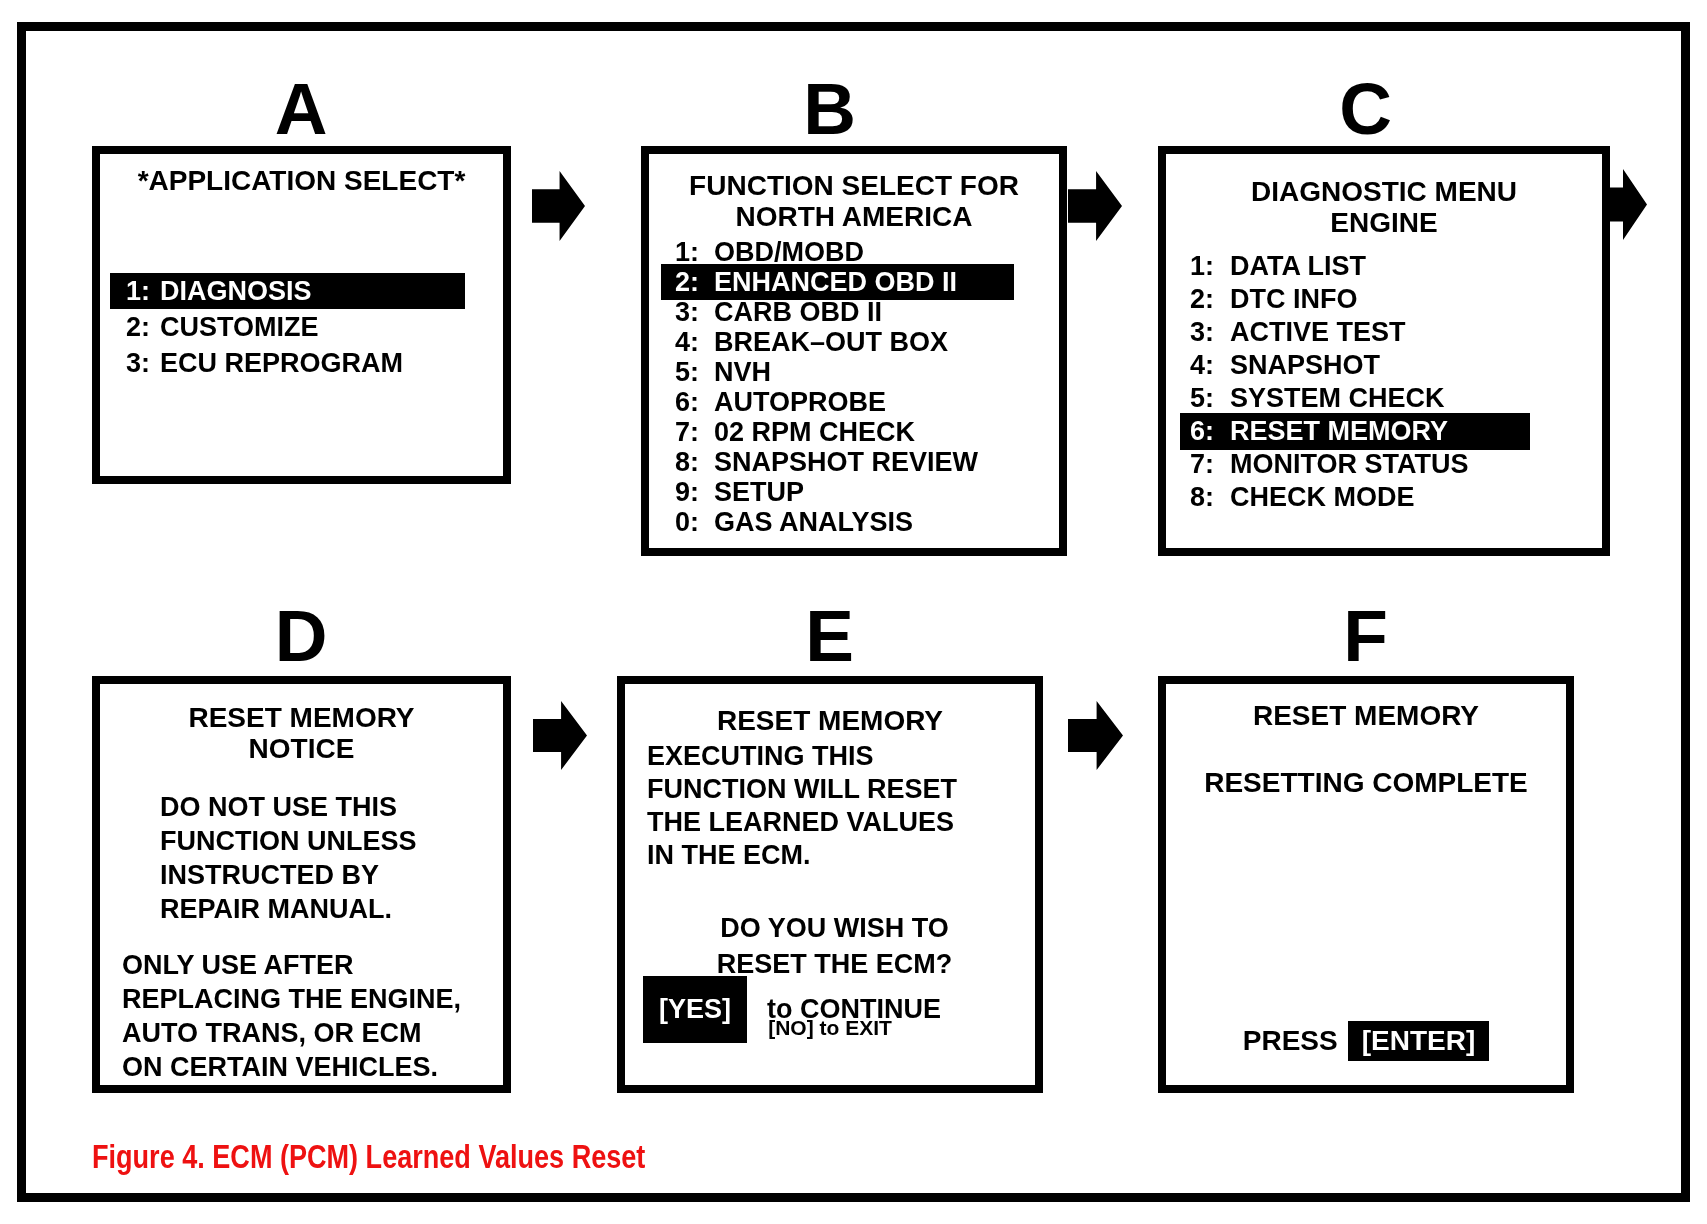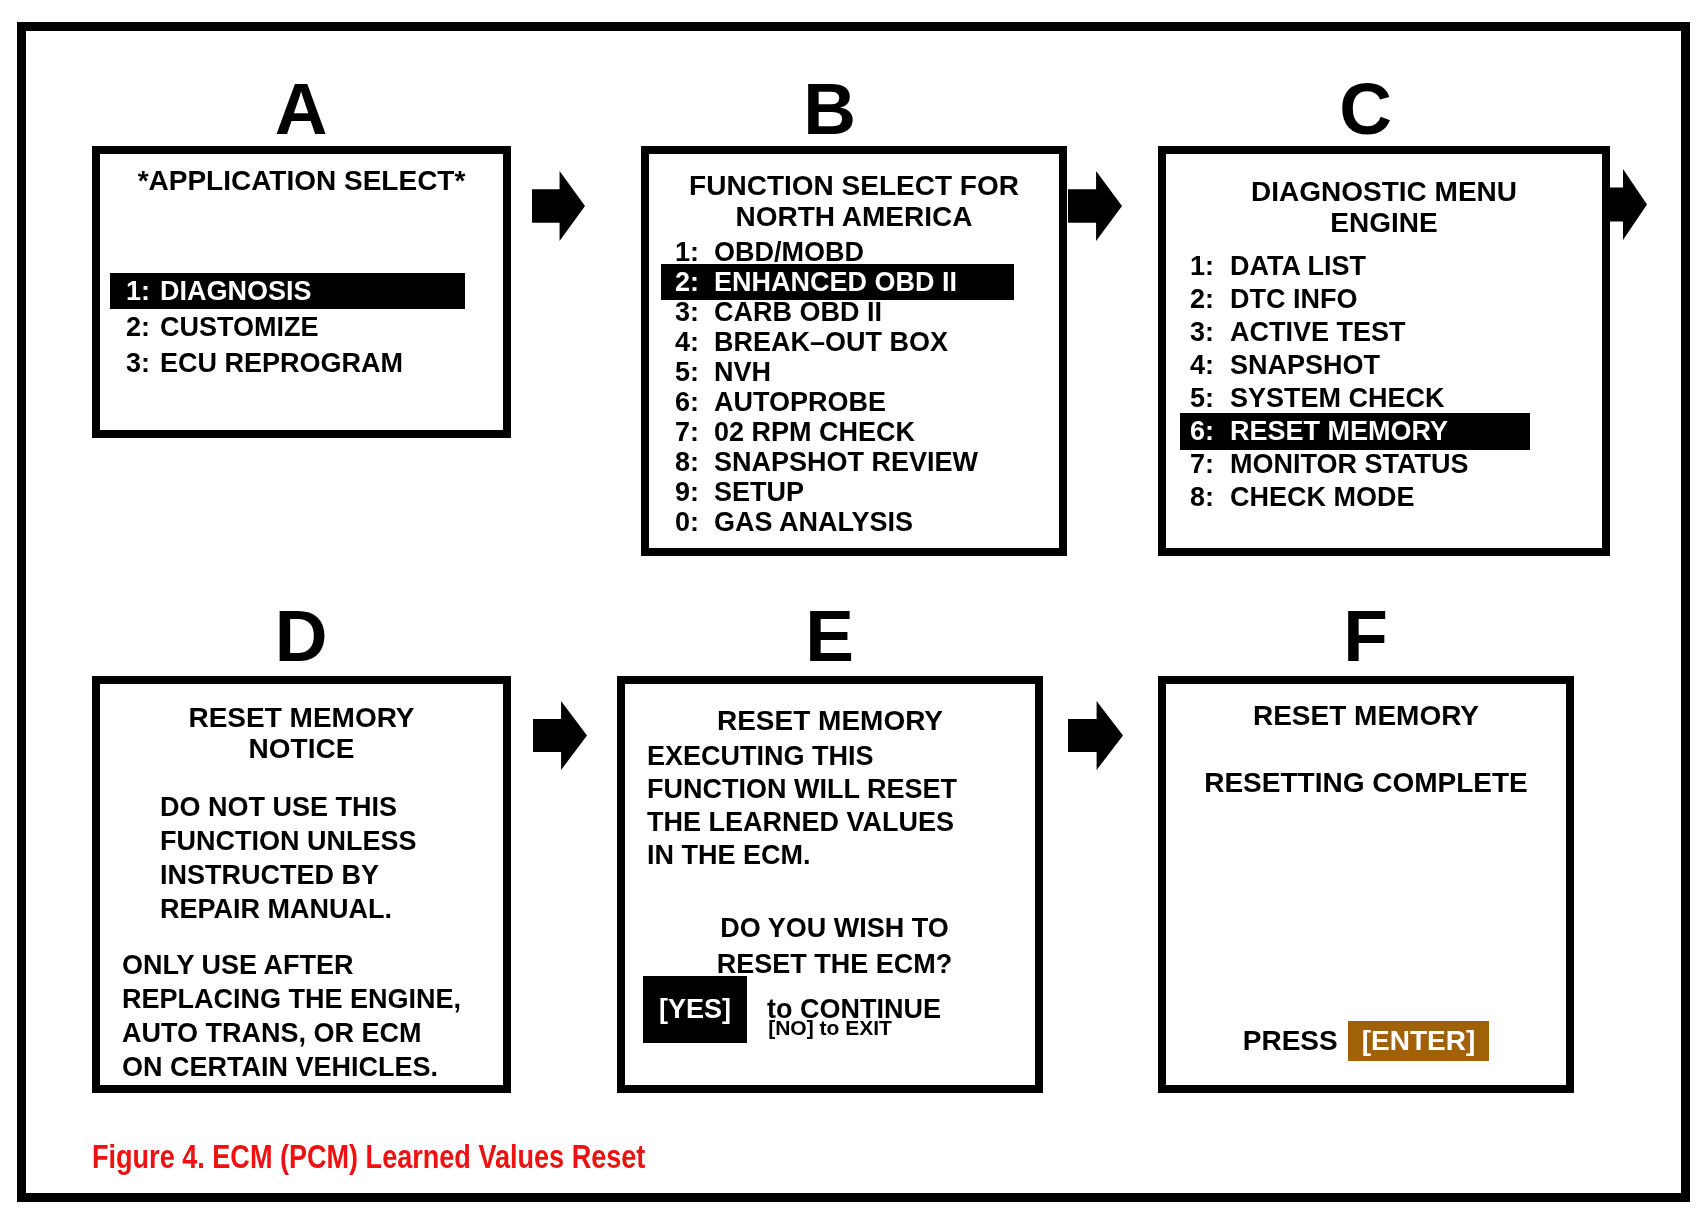--- a/index.html
+++ b/index.html
@@ -20,21 +20,21 @@
   .plabel {
     position:absolute; font-size:73px; line-height:73px;
     text-align:center; letter-spacing:1px;
   }
   .screen {
     position:absolute; border:8px solid #000; background:#fff;
   }
   .scr-title { position:absolute; left:0; right:0; text-align:center; font-size:28px; line-height:31px; }
 
   
-  #screen-a { left:92px;  top:146px; width:419px; height:292px; }
+  #screen-a { left:92px;  top:146px; width:419px; height:338px; }
   #screen-b { left:617px; top:146px; width:426px; height:410px;margin-left:24px; }
   #screen-c { left:1158px;top:146px; width:452px; height:410px; }
   #screen-d { left:92px;  top:676px; width:419px; height:417px; }
   #screen-e { left:617px; top:676px; width:426px; height:417px; }
   #screen-f { left:1158px;top:676px; width:416px; height:417px; }
   #label-a { left:92px;  top:72px;  width:419px; }
   #label-b { left:617px; top:72px;  width:426px; }
   #label-c { left:1158px;top:72px;  width:416px; }
   #label-d { left:92px;  top:599px; width:419px; }
   #label-e { left:617px; top:599px; width:426px; }
@@ -269,17 +269,17 @@
     <span id="e-yes-action">to CONTINUE</span>
   </div>
   <div id="e-no-line">[NO] to EXIT</div>
 </div>
 
 <div class="screen" id="screen-f">
   <div class="scr-title" id="title-f">RESET MEMORY</div>
   <div id="f-status">RESETTING COMPLETE</div>
   <div id="f-press">
     <span>PRESS</span>
-    <span class="inv-key" id="f-enter-key" style="background: #a16207; color: rgb(255, 255, 255);">[ENTER]</span>
+    <span class="inv-key" id="f-enter-key" style="background: #000000; color: rgb(255, 255, 255);">[ENTER]</span>
   </div>
 </div>
 
 <div class="caption" style="color: rgb(238, 17, 17);">Figure 4. ECM (PCM) Learned Values Reset</div>
 
 </body></html>

